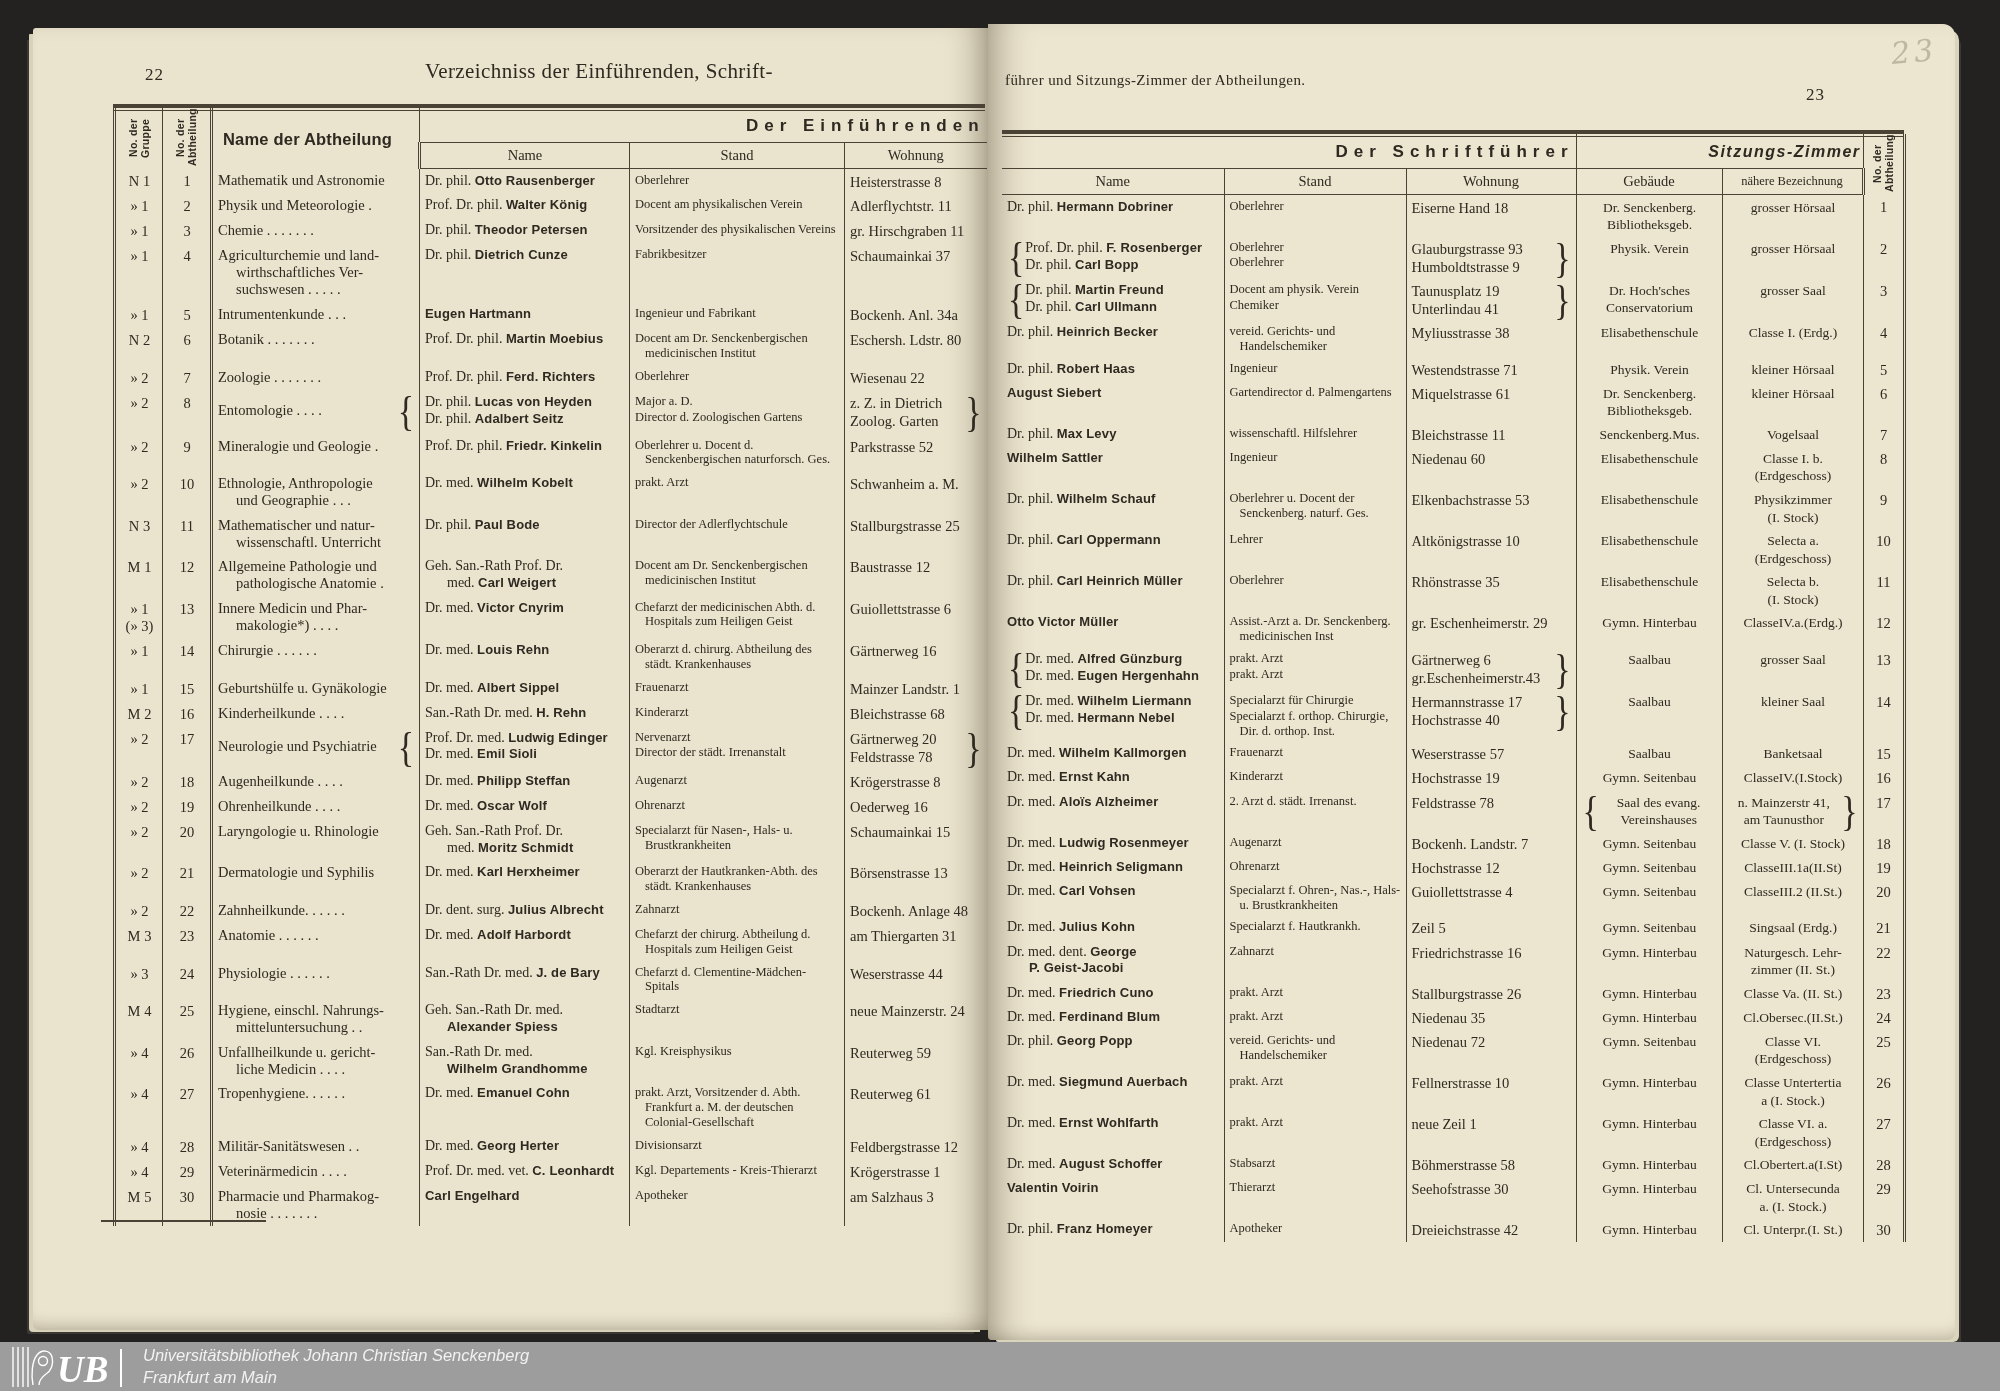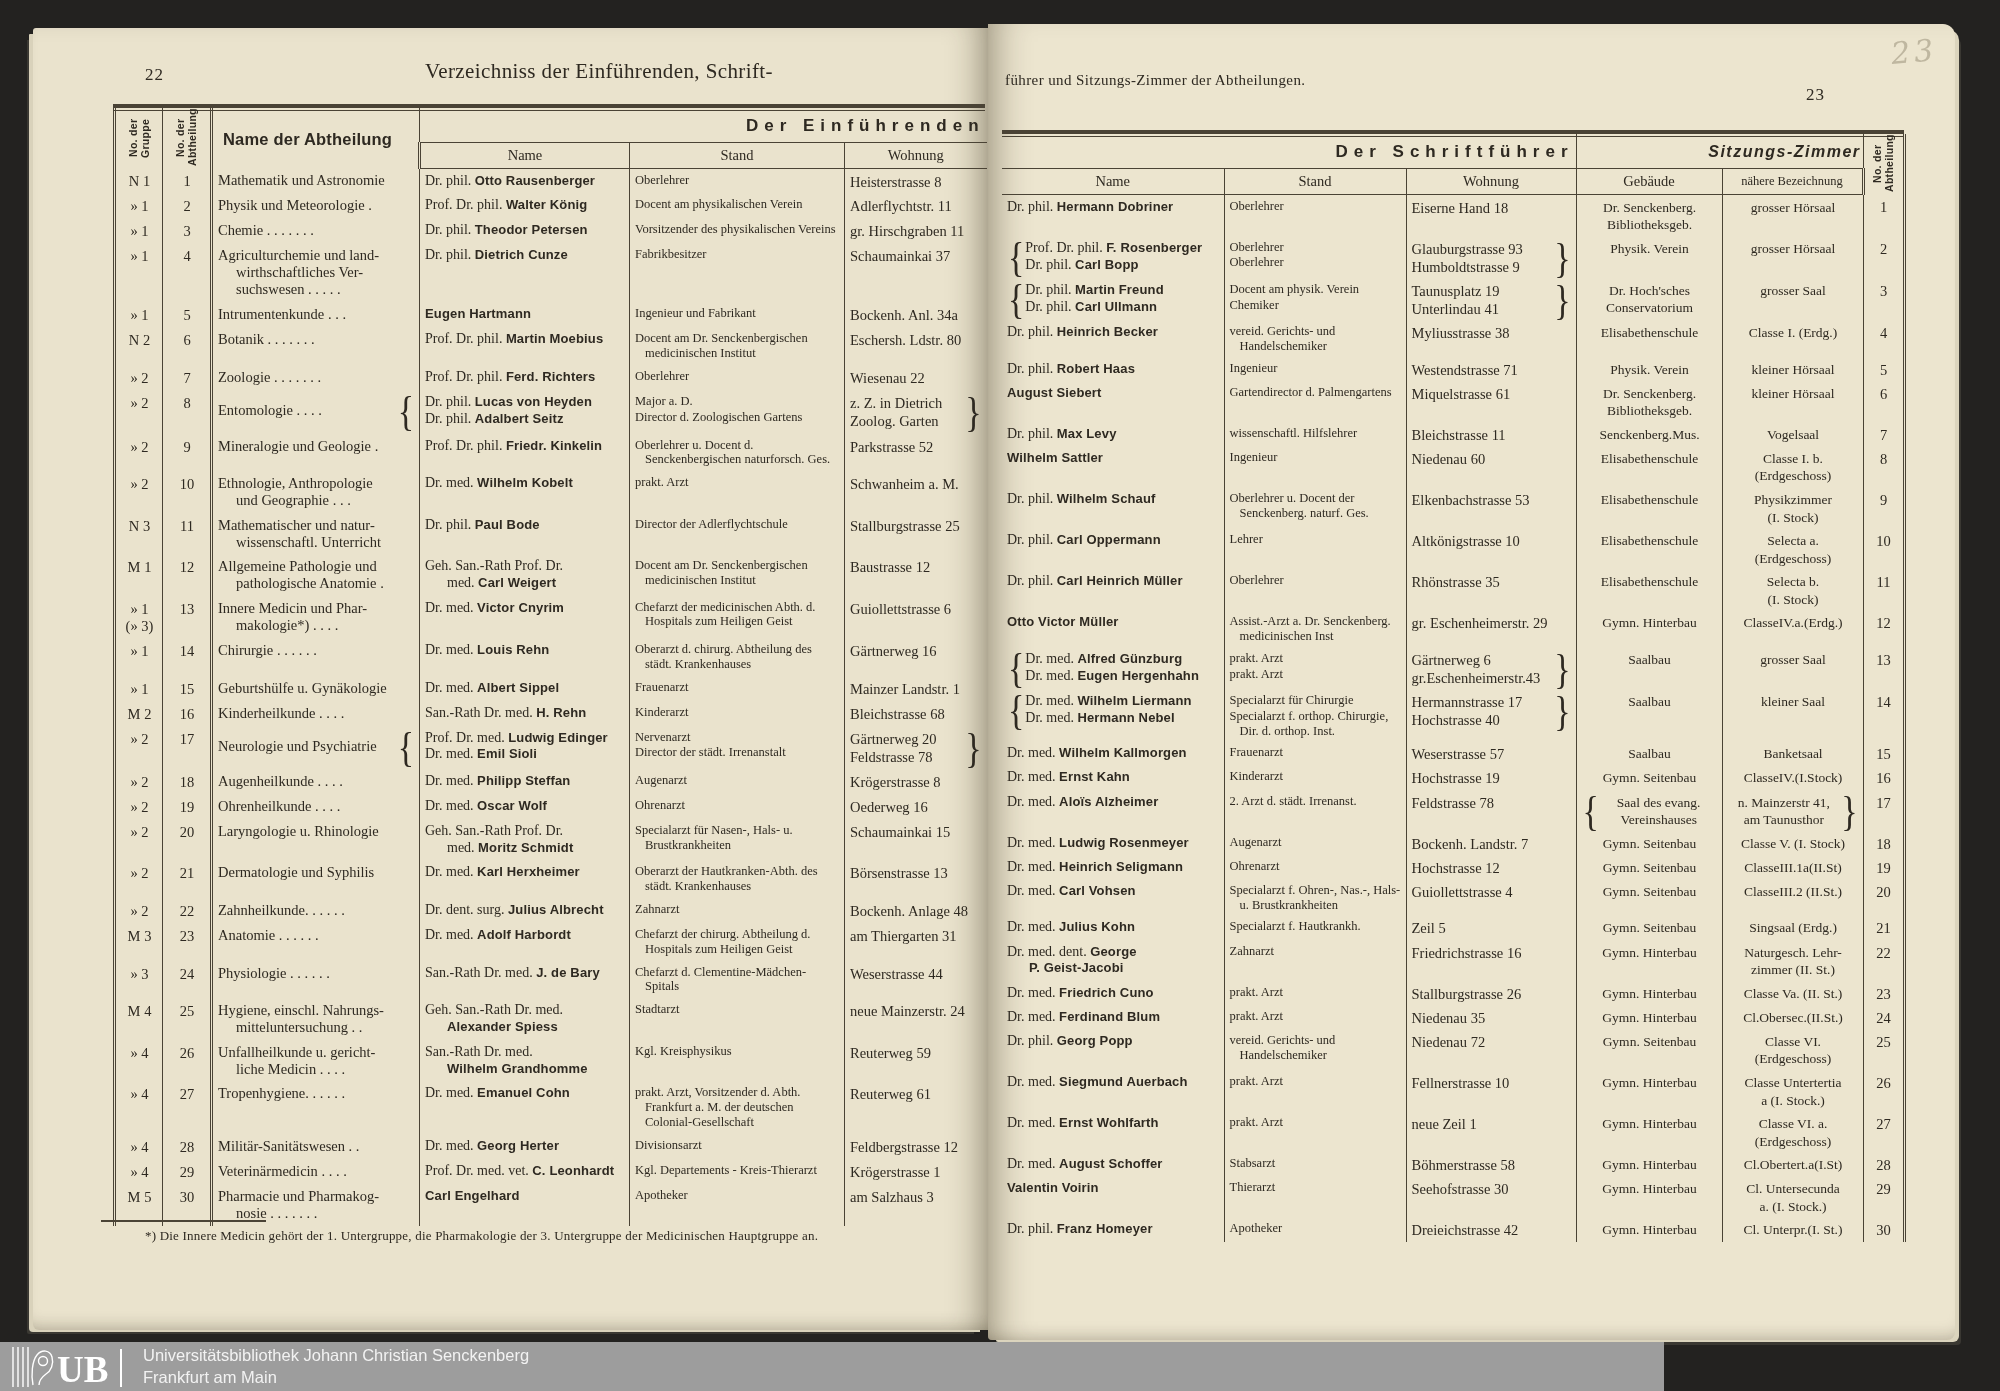--- a/index.html
+++ b/index.html
@@ -53,22 +53,22 @@
   .stl{padding-left:10px;text-indent:-10px;margin-bottom:1px;}
   td.wcell{font-size:14.5px;}
   .wflex{display:flex;align-items:center;}
   .wlines{flex:1;}
   .wl{line-height:1.25;white-space:nowrap;}
   td.gebcell,td.bezcell{text-align:center;font-size:13.5px;line-height:1.3;}
   .brc{font-family:"Liberation Serif",serif;font-size:34px;font-weight:400;line-height:1;
        transform:scaleY(1.25);display:inline-block;padding:0 1px;}
   .footnote{position:absolute;font-size:13px;letter-spacing:.2px;}
   .fnrule{position:absolute;height:2px;background:var(--rule);}
-  .banner{position:absolute;left:0;bottom:0;width:1664px;height:49px;background:var(--banner);
-       display:flex;align-items:center;}
+  .banner{position:absolute;left:0;bottom:0;width:2000px;height:49px;background:var(--banner);
+       display:flex;align-items:center;font-style:italic;}
   .banner .logo{margin-left:9px;flex:0 0 auto;}
   .banner .txt{margin-left:16px;font-family:"Liberation Sans",sans-serif;font-size:16.5px;
        line-height:1.3;color:var(--banner-text);}
 </style>
 </head>
 <body>
 
 <div class="page left">
   <div class="pagenum" style="left:112px;top:37px;">22</div>
   <div class="title" style="left:392px;top:31px;">Verzeichniss der Einführenden, Schrift-</div>
@@ -1022,21 +1022,20 @@
                 <div class="wlines">
                   <div class="wl">am Salzhaus 3</div>
                 </div>
               </div>
             </td>
           </tr>
         </tbody>
     </table>
   </div>
   <div class="fnrule" style="left:68px;top:1192px;width:165px;"></div>
-  <div class="footnote" style="left:112px;top:1200px;width:840px;">*) Die Innere Medicin gehört der 1. Untergruppe, die Pharmakologie der 3. Untergruppe der Medicinischen Hauptgruppe an.</div>
 </div>
 
 <div class="page right">
   <div class="handnote" style="left:903px;top:10px;">23</div>
   <div class="pagenum" style="left:818px;top:61px;">23</div>
   <div class="title" style="left:17px;top:48px;font-size:15px;">führer und Sitzungs-Zimmer der Abtheilungen.</div>
 
   <div class="tablewrap" style="left:14px;top:106px;width:902px;">
     <table class="rt" style="height:1098px;">
       <colgroup>

